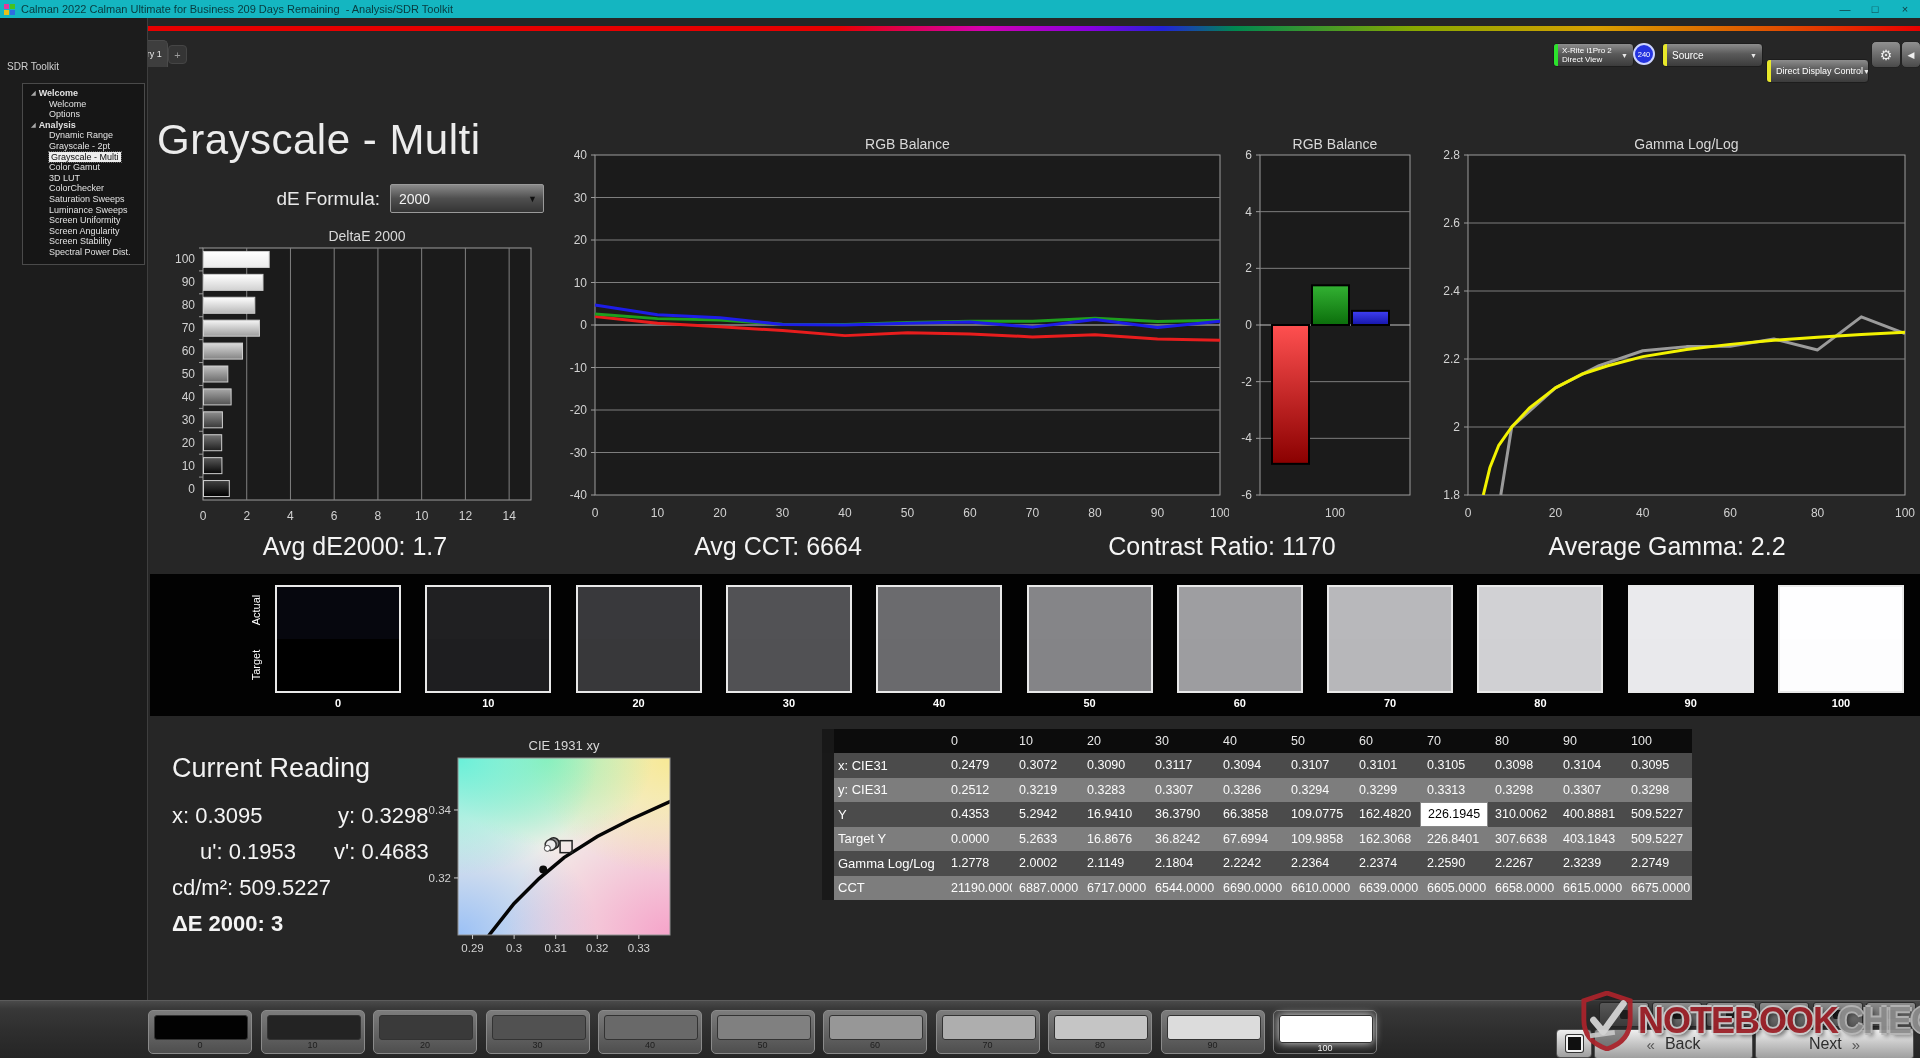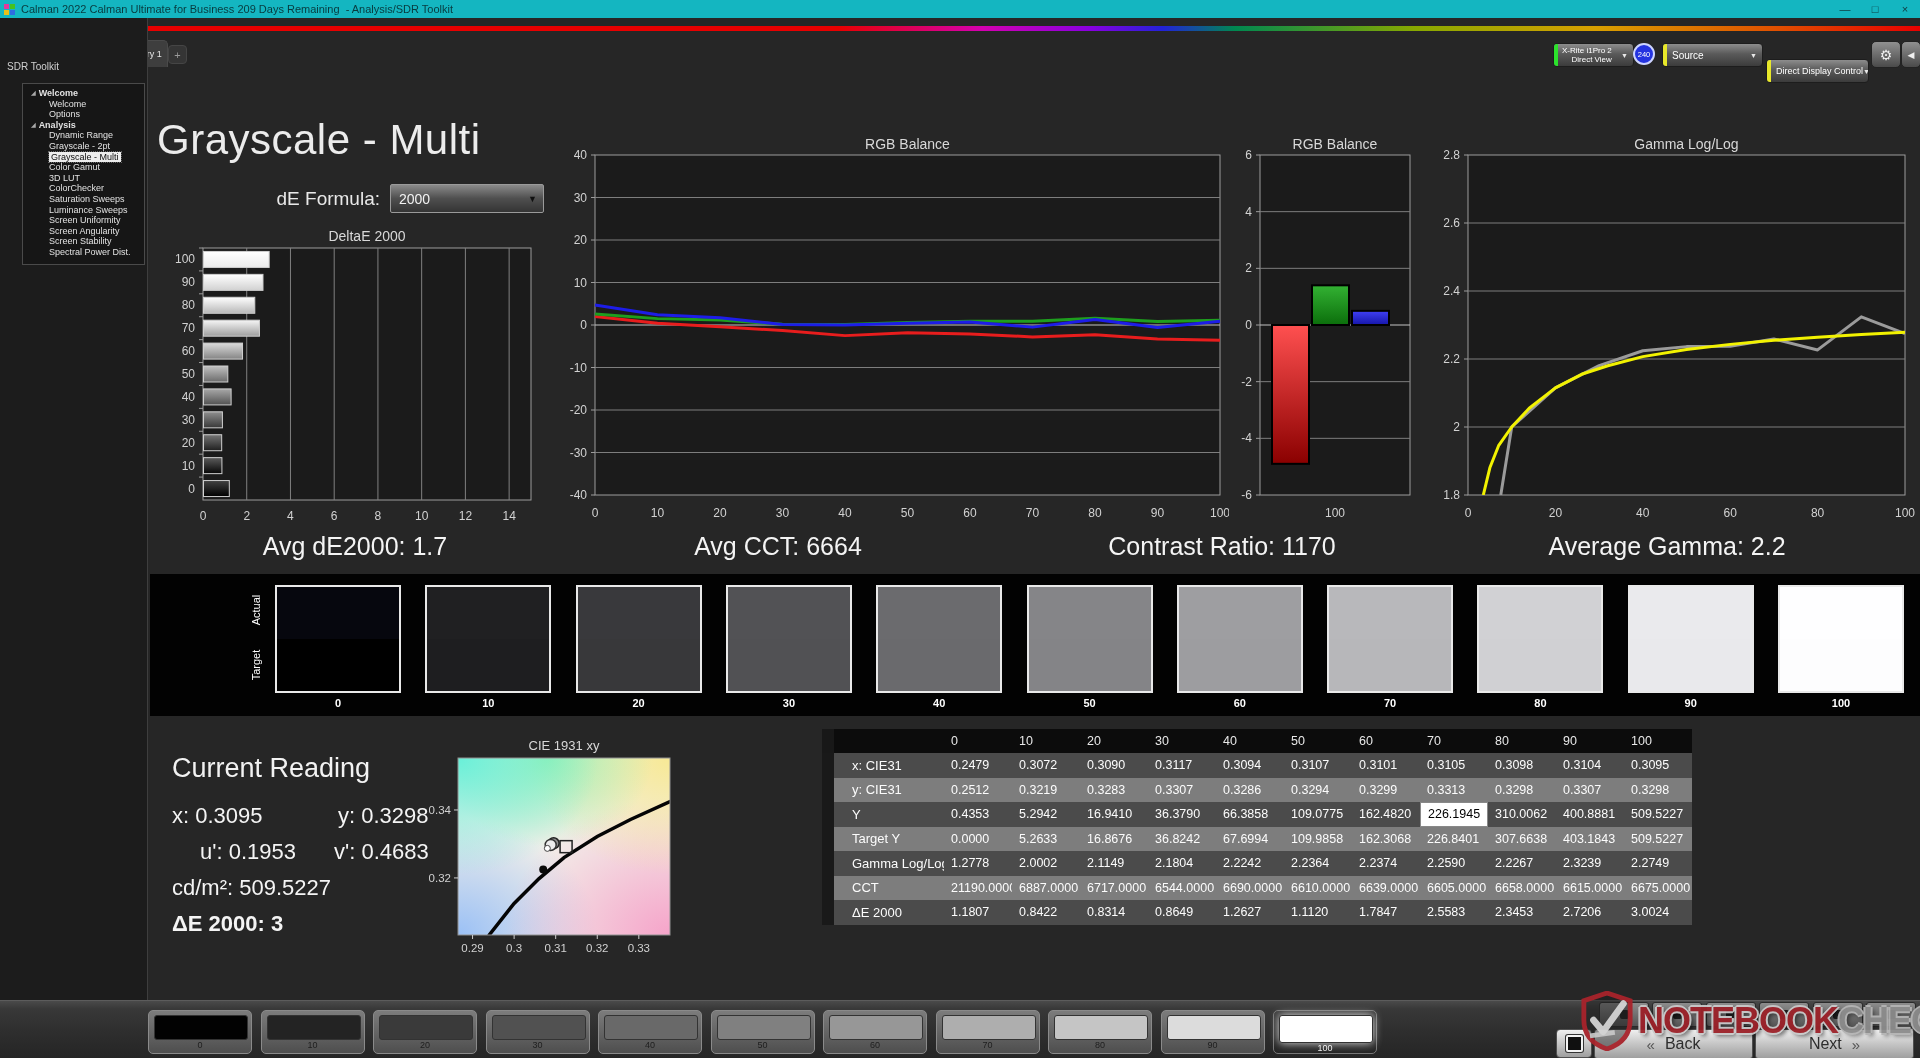--- a/index.html
+++ b/index.html
@@ -75,21 +75,21 @@
       radial-gradient(100% 100% at 42% 0%,rgba(140,240,170,.85) 0%,rgba(140,240,170,0) 50%),
       radial-gradient(120% 120% at 100% 0%,rgba(248,232,140,.9) 0%,rgba(248,232,140,0) 55%),
       radial-gradient(130% 130% at 100% 100%,rgba(246,160,200,.95) 0%,rgba(246,160,200,0) 60%),
       radial-gradient(120% 120% at 0% 100%,rgba(150,190,246,.95) 0%,rgba(150,190,246,0) 55%),
       #f2efe9;}
   
   .mtable{left:822px;top:729px;}
   .trow{position:absolute;left:0;display:flex;}
   .tcell{height:100%;box-sizing:border-box;display:flex;align-items:center;padding-left:7px;color:#fcfcfc;font-size:12.5px;white-space:nowrap;overflow:hidden;}
   .tgut{width:12px;padding:0;}
-  .tlab{width:110px;font-size:13px;padding-left:18px;}
+  .tlab{width:110px;font-size:13px;padding-left:4px;}
   .tval{width:68px;}
   .thead .tcell{color:#e8e8e8;font-size:12.5px;}
   .hl{background:#fff !important;color:#000 !important;border:1px solid #888;}
   
   .bbar{left:0;top:1000px;width:1920px;height:58px;
         background:linear-gradient(180deg,#4a4a4a 0%,#383838 14%,#2e2e2e 55%,#252525 100%);border-top:1px solid #5c5c5c;box-sizing:border-box;}
   .patch{position:absolute;width:104px;height:44px;border-radius:5px;border:1px solid #8a8a8a;
          background:linear-gradient(180deg,#7c7c7c,#4e4e4e);box-sizing:border-box;}
   .patch .psw{position:absolute;left:5px;top:4px;width:92px;height:23px;border-radius:3px;border:1px solid #333;}
   .patch .plab{position:absolute;left:0;top:29px;width:100%;text-align:center;font-size:9px;color:#1e1e1e;}
@@ -138,21 +138,21 @@
 </div>
 <div class="abs rainbow"></div>
 
 <div class="abs pill">
   <span class="radio"></span>
   <span class="pcollapse">◀</span>
 </div>
 <div class="abs tab">History 1</div>
 <div class="abs tabadd">+</div>
 
-<div class="abs ctl" style="left:1553px;top:43px;width:79px;text-align:right;">
+<div class="abs ctl" style="left:1553px;top:43px;width:79px;">
   <span class="cstrip green"></span>
   <span class="two"><span>X-Rite i1Pro 2</span><br>
   <span>Direct View</span></span>
   <span class="ccaret">▼</span>
 </div>
 <div class="abs badge">240</div>
 <div class="abs ctl" style="left:1662px;top:43px;width:99px;">
   <span class="cstrip yellow"></span>
   <span class="clabel">Source</span>
   <span class="ccaret">▼</span>
@@ -618,35 +618,20 @@
       <div class="tcell tval">6717.0000</div>
       <div class="tcell tval">6544.0000</div>
       <div class="tcell tval">6690.0000</div>
       <div class="tcell tval">6610.0000</div>
       <div class="tcell tval">6639.0000</div>
       <div class="tcell tval">6605.0000</div>
       <div class="tcell tval">6658.0000</div>
       <div class="tcell tval">6615.0000</div>
       <div class="tcell tval">6675.0000</div>
     </div>
-    <div class="trow" style="top: 171px; height: 24.5px; background: rgb(75, 75, 75);">
-      <div class="tcell tgut" style="background: rgb(25, 25, 25);"></div>
-      <div class="tcell tlab">ΔE 2000</div>
-      <div class="tcell tval">1.1807</div>
-      <div class="tcell tval">0.8422</div>
-      <div class="tcell tval">0.8314</div>
-      <div class="tcell tval">0.8649</div>
-      <div class="tcell tval">1.2627</div>
-      <div class="tcell tval">1.1120</div>
-      <div class="tcell tval">1.7847</div>
-      <div class="tcell tval">2.5583</div>
-      <div class="tcell tval">2.3453</div>
-      <div class="tcell tval">2.7206</div>
-      <div class="tcell tval">3.0024</div>
-    </div>
   </div>
 
 <div class="abs bbar"></div>
 <div class="abs stopbtn">
     <div class="sq"></div>
   </div>
 <div class="abs navbtn" style="left:1594px;top:1029px;width:157px;">
   <span class="arr">«</span>
   <span>Back</span>
 </div>

